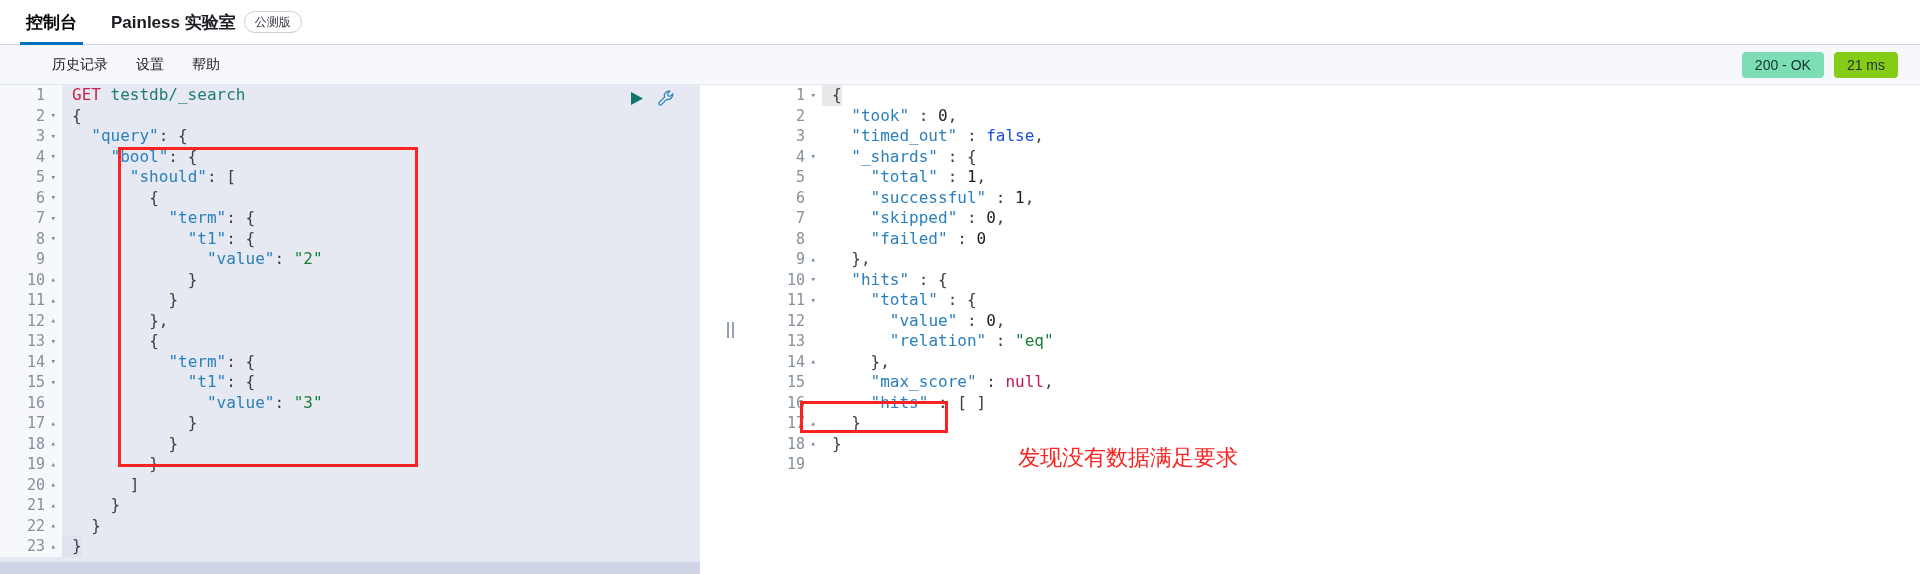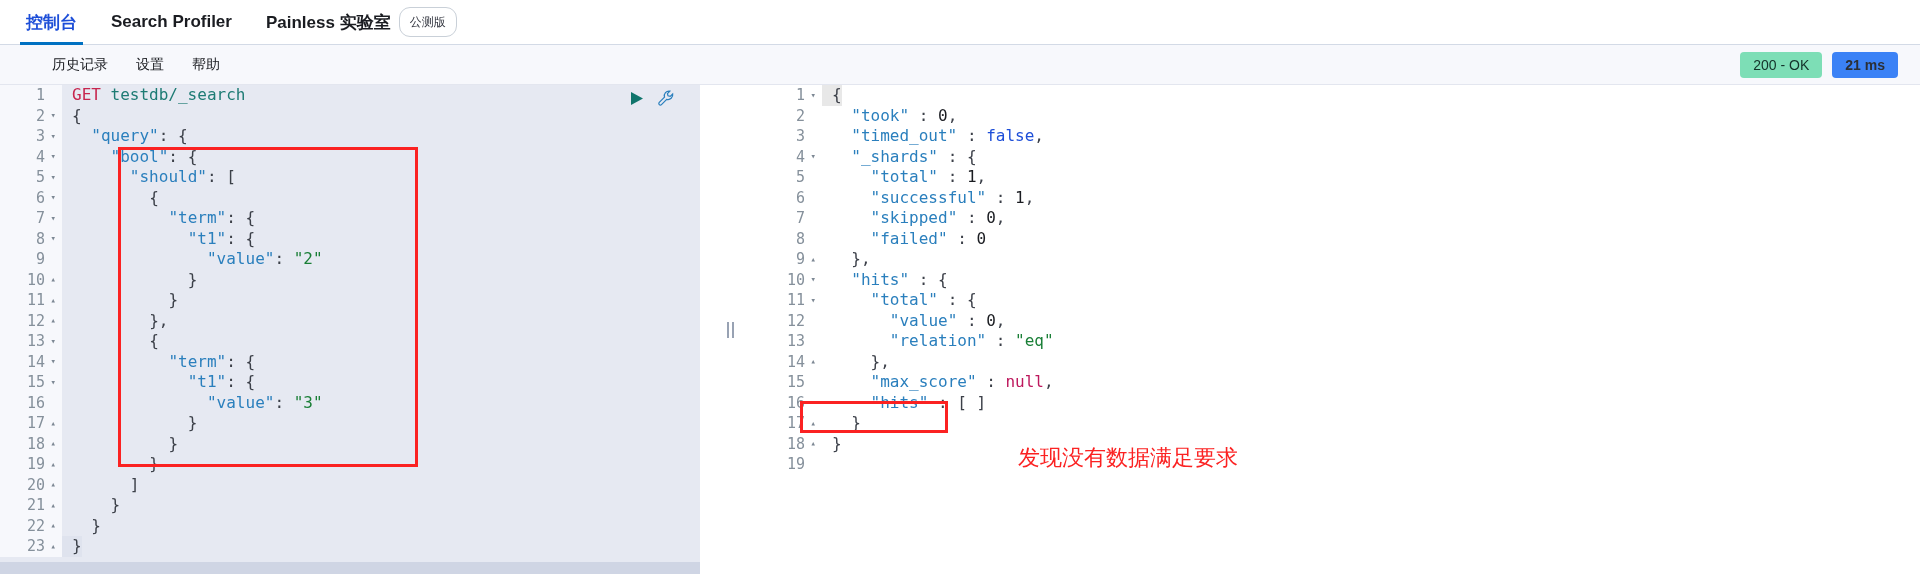--- a/index.html
+++ b/index.html
@@ -23,29 +23,29 @@
     height: 45px;
     display: flex; align-items: center;
     font-size: 17px; font-weight: bold;
     color: #1a1c21;
     padding: 0 16px;
     margin-left: 2px;
     position: relative;
     white-space: nowrap;
   }
   .top-tab:first-child { margin-left: 10px; }
-  .top-tab.active { color: #1d4ed8; font-family: Liberation Serif, serif; }
+  .top-tab.active { color: #000000; font-family: Liberation Serif, serif; }
   .top-tab.active::after {
     content: ""; position: absolute;
     left: 10px; right: 10px; bottom: 0; height: 3px;
     background: #0071c2;
   }
   .beta-badge {
     display: inline-flex; align-items: center; justify-content: center;
-    height: 30px; padding: 0 10px; margin-left: 8px;
+    height: 22px; padding: 0 10px; margin-left: 8px;
     border: 1px solid #c9d0d8; border-radius: 11px;
     font-size: 12px; font-weight: normal; color: #343741;
     background: #ffffff;
   }
 
   
   #sub-nav {
     position: absolute; left: 0; top: 45px;
     width: 1920px; height: 40px;
     background: #f7f8fc;
@@ -61,24 +61,23 @@
   #status-area {
     margin-left: auto; display: flex; align-items: center;
     gap: 10px; padding-right: 22px;
   }
   #status-code {
     background: #7ddeb6; color: #14322a;
     font-size: 14px; padding: 5px 13px; border-radius: 4px;
     white-space: nowrap;
   }
   #status-time {
-    background: #3b82f6; color: #2b2f36;
+    background: #84cc16; color: #2b2f36;
     font-size: 14px; padding: 5px 13px; border-radius: 4px;
     white-space: nowrap;
-    font-weight: bold;
   }
 
   
   #editors {
     position: absolute; left: 0; top: 85px;
     width: 1920px; height: 489px;
     background: #ffffff;
   }
 
   .pane { position: absolute; top: 0; height: 489px; }
@@ -164,23 +163,20 @@
     width: 700px; height: 12px;
     background: #cfd5e4;
   }
 </style>
 </head>
 <body>
 
 <div id="top-nav">
   <div class="top-tab active">
     <span>控制台</span>
-  </div>
-  <div class="top-tab">
-    <span>Search Profiler</span>
   </div>
   <div class="top-tab">
     <span>Painless 实验室</span>
     <span class="beta-badge">公测版</span>
   </div>
 </div>
 
 <div id="sub-nav">
   <div class="sub-tab">历史记录</div>
   <div class="sub-tab">设置</div>

